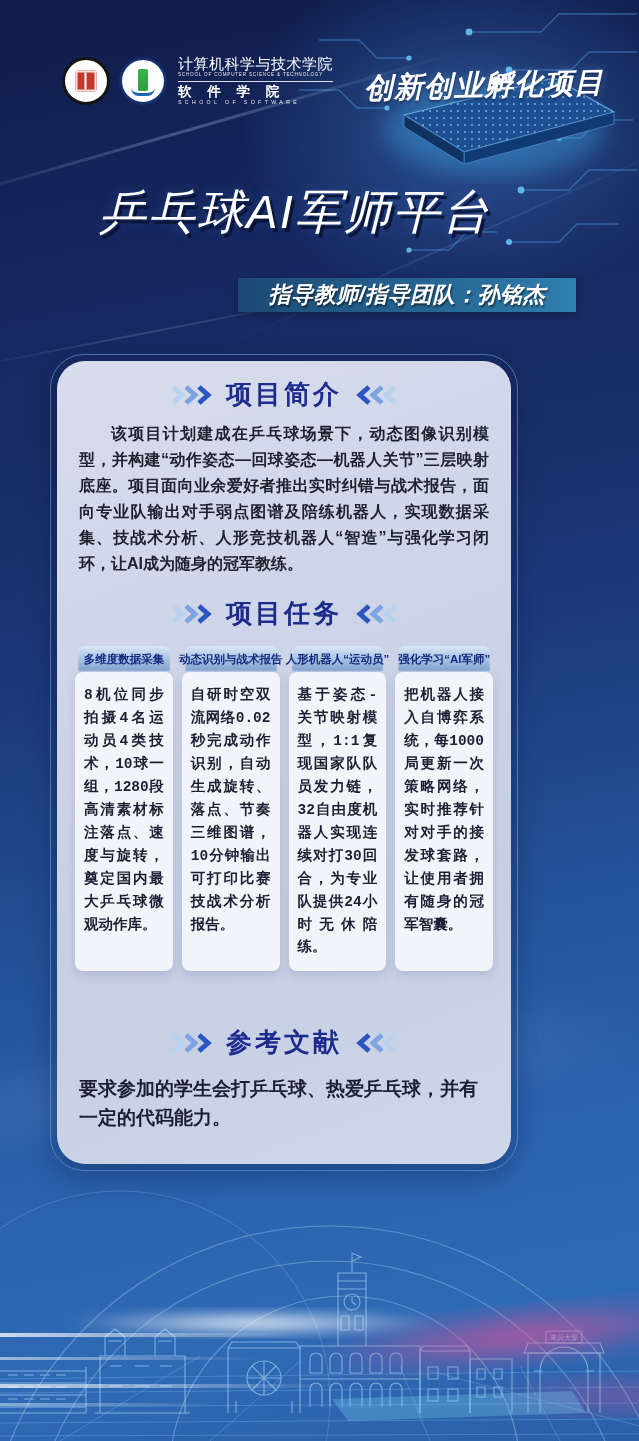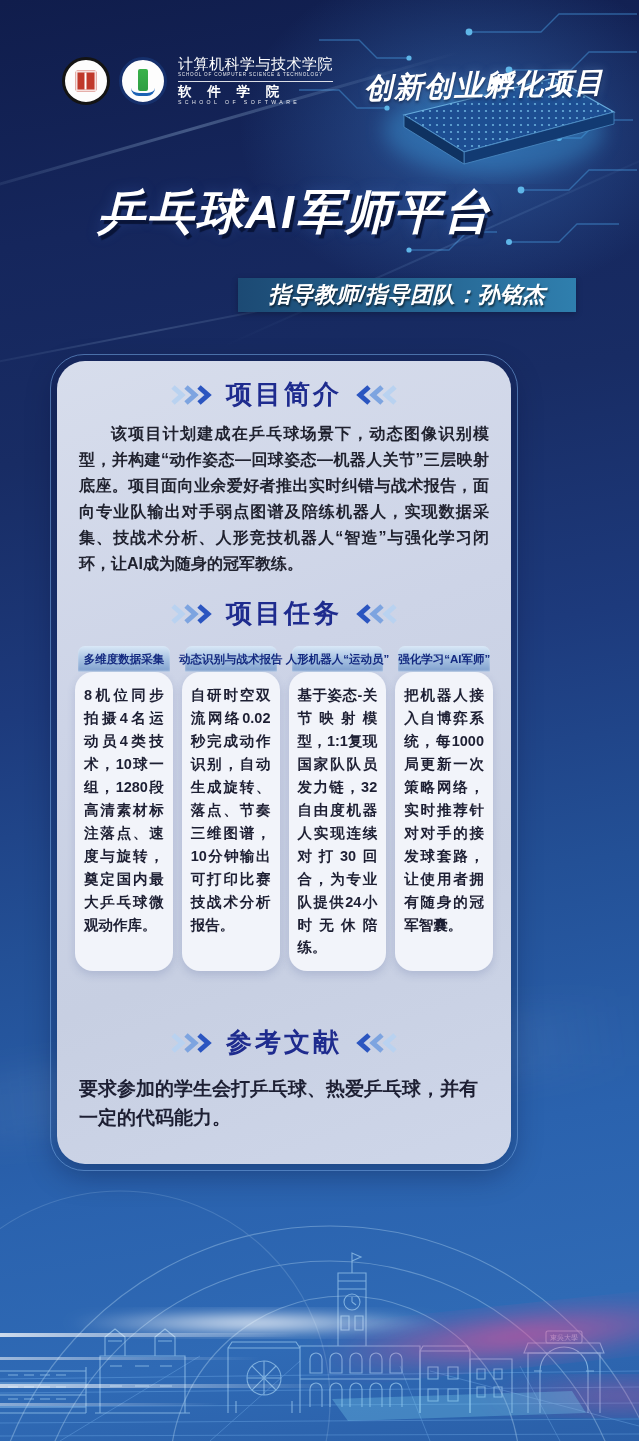--- a/index.html
+++ b/index.html
@@ -44,21 +44,21 @@
   .school-l1en{font-size:4.6px;letter-spacing:.8px;margin-top:2px;opacity:.9;white-space:nowrap;}
   .school-rule{height:1px;background:rgba(255,255,255,.85);margin:3px 0;}
   .school-l2{font-size:13.5px;font-weight:bold;letter-spacing:6px;white-space:nowrap;}
   .school-l2en{font-size:5.2px;letter-spacing:3.4px;margin-top:2px;opacity:.9;white-space:nowrap;}
   .program-badge{position:absolute;top:66px;left:356px;width:256px;text-align:center;
     font-family:"DejaVu Serif",serif;font-style:italic;font-weight:bold;font-size:29px;color:#ffffff;
     letter-spacing:1px;transform:rotate(-1.5deg);white-space:nowrap;
     text-shadow:0 2px 3px rgba(5,15,45,.6),0 0 10px rgba(140,200,255,.35);}
   
   .main-title{position:absolute;top:181px;left:58px;width:474px;text-align:center;
-    font-size:47px;font-weight:700;font-style:italic;color:#ffffff;letter-spacing:2px;white-space:nowrap;
+    font-size:47px;font-weight:400;font-style:italic;color:#ffffff;letter-spacing:2px;white-space:nowrap;
     text-shadow:3px 4px 1px rgba(8,18,52,.92),0 0 14px rgba(90,150,255,.25);}
   .advisor-banner{position:absolute;top:278px;left:238px;width:338px;height:34px;
     background:linear-gradient(90deg,#1c4a74 0%,#266592 55%,#2f7fae 100%);
     display:flex;align-items:center;justify-content:center;
     font-size:22px;font-weight:800;font-style:italic;color:#ffffff;letter-spacing:.5px;white-space:nowrap;
     text-shadow:1px 2px 2px rgba(0,0,0,.55);box-shadow:0 2px 6px rgba(0,0,0,.25);}
   
   .card{position:absolute;top:361px;left:57px;width:454px;height:803px;border-radius:28px;
     background:linear-gradient(160deg,#d7ddec 0%,#cdd4e7 38%,#c7cfe2 68%,#ced6e9 100%);
     box-shadow:0 10px 30px rgba(0,10,40,.35);}
@@ -74,23 +74,23 @@
   .sh-team{margin-top:46px;}
   .intro-body{margin:9px 22px 0;font-size:16px;line-height:1.62;font-weight:700;color:#20222f;
     text-align:justify;text-indent:2em;}
   .task-row{margin:15px 18px 0;display:flex;gap:9px;}
   .task-col{flex:1;display:flex;flex-direction:column;min-width:0;}
   .task-tab{margin:0 3px;height:26px;border-radius:7px 7px 0 0;
     background:linear-gradient(180deg,#d9e8f7 0%,#a9c4e3 48%,#7e9fce 100%);
     display:flex;align-items:center;justify-content:center;
     font-size:11.5px;font-weight:900;color:#142a80;white-space:nowrap;letter-spacing:0;
     box-shadow:0 -1px 2px rgba(255,255,255,.6) inset;}
-  .task-body{flex:1;background:#f2f4fa;border-radius:18px;padding:12px 9px;min-height:178px;
+  .task-body{flex:1;background:#f2f4fa;border-radius:8px;padding:12px 9px;min-height:178px;
     font-size:14.5px;font-weight:800;line-height:1.58;color:#1d1f33;text-align:justify;
-    box-shadow:0 4px 9px rgba(60,80,140,.18);}
+    box-shadow:0 4px 9px rgba(60,80,140,.18);font-family:Liberation Mono, monospace;}
   .ref-body{margin:11px 22px 0;font-size:15px;font-weight:700;color:#1d1f33;line-height:1.4;text-align:left;}
   .team-body{margin:15px 22px 9px;font-size:19px;font-weight:700;color:#1d1f33;line-height:1.5;}
 </style>
 </head>
 <body>
 
 <div class="poster">
 
   <div class="glow-tr"></div>
 

